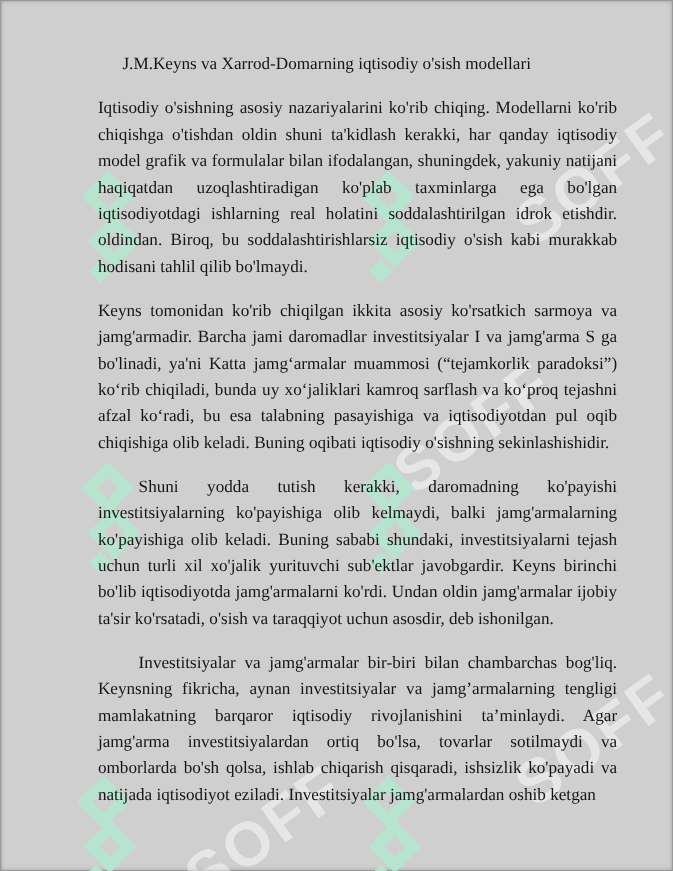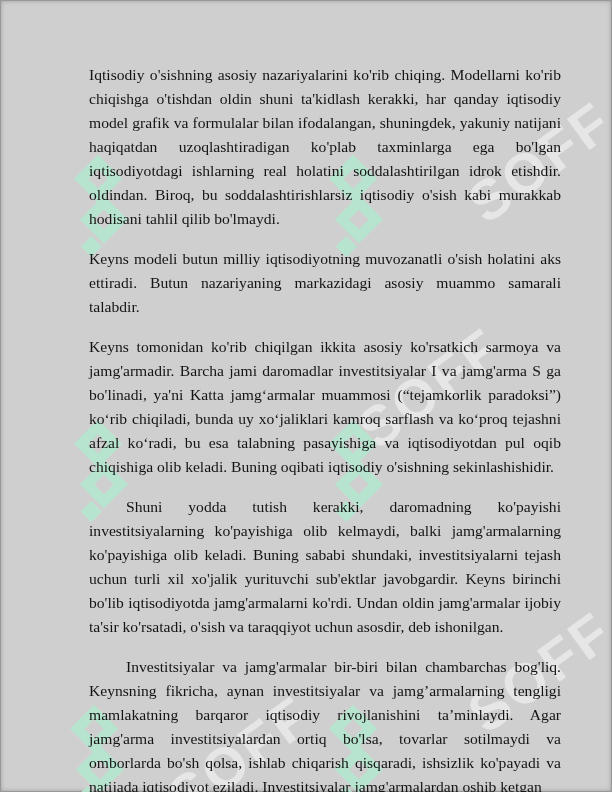--- a/index.html
+++ b/index.html
@@ -74,21 +74,21 @@
           <use href="#soff-logo"></use>
         </svg>
       </div>
       <div class="wm-logo" style="left: 327px; top: 700px;">
         <svg width="58" height="108" viewBox="0 0 60 110">
           <use href="#soff-logo"></use>
         </svg>
       </div>
     </div>
   <div class="content">
+    <h1 class="title">J.M.Keyns va Xarrod-Domarning iqtisodiy o'sish modellari</h1>
     <div>
         <p>Iqtisodiy o'sishning asosiy nazariyalarini ko'rib chiqing. Modellarni ko'rib chiqishga o'tishdan oldin shuni ta'kidlash kerakki, har qanday iqtisodiy model grafik va formulalar bilan ifodalangan, shuningdek, yakuniy natijani haqiqatdan uzoqlashtiradigan ko'plab taxminlarga ega bo'lgan iqtisodiyotdagi ishlarning real holatini soddalashtirilgan idrok etishdir. oldindan. Biroq, bu soddalashtirishlarsiz iqtisodiy o'sish kabi murakkab hodisani tahlil qilib bo'lmaydi.</p>
-        <p>Keyns modeli butun milliy iqtisodiyotning muvozanatli o'sish holatini aks ettiradi. Butun nazariyaning markazidagi asosiy muammo samarali talabdir.</p>
         <p>Keyns tomonidan ko'rib chiqilgan ikkita asosiy ko'rsatkich sarmoya va jamg'armadir. Barcha jami daromadlar investitsiyalar I va jamg'arma S ga bo'linadi, ya'ni Katta jamgʻarmalar muammosi (“tejamkorlik paradoksi”) koʻrib chiqiladi, bunda uy xoʻjaliklari kamroq sarflash va koʻproq tejashni afzal koʻradi, bu esa talabning pasayishiga va iqtisodiyotdan pul oqib chiqishiga olib keladi. Buning oqibati iqtisodiy o'sishning sekinlashishidir.</p>
         <p class="indent">Shuni yodda tutish kerakki, daromadning ko'payishi investitsiyalarning ko'payishiga olib kelmaydi, balki jamg'armalarning ko'payishiga olib keladi. Buning sababi shundaki, investitsiyalarni tejash uchun turli xil xo'jalik yurituvchi sub'ektlar javobgardir. Keyns birinchi bo'lib iqtisodiyotda jamg'armalarni ko'rdi. Undan oldin jamg'armalar ijobiy ta'sir ko'rsatadi, o'sish va taraqqiyot uchun asosdir, deb ishonilgan.</p>
         <p class="indent">Investitsiyalar va jamg'armalar bir-biri bilan chambarchas bog'liq. Keynsning fikricha, aynan investitsiyalar va jamg’armalarning tengligi mamlakatning barqaror iqtisodiy rivojlanishini ta’minlaydi. Agar jamg'arma investitsiyalardan ortiq bo'lsa, tovarlar sotilmaydi va omborlarda bo'sh qolsa, ishlab chiqarish qisqaradi, ishsizlik ko'payadi va natijada iqtisodiyot eziladi. Investitsiyalar jamg'armalardan oshib ketgan</p>
       </div>
   </div>
 </div>
 
 </body></html>

